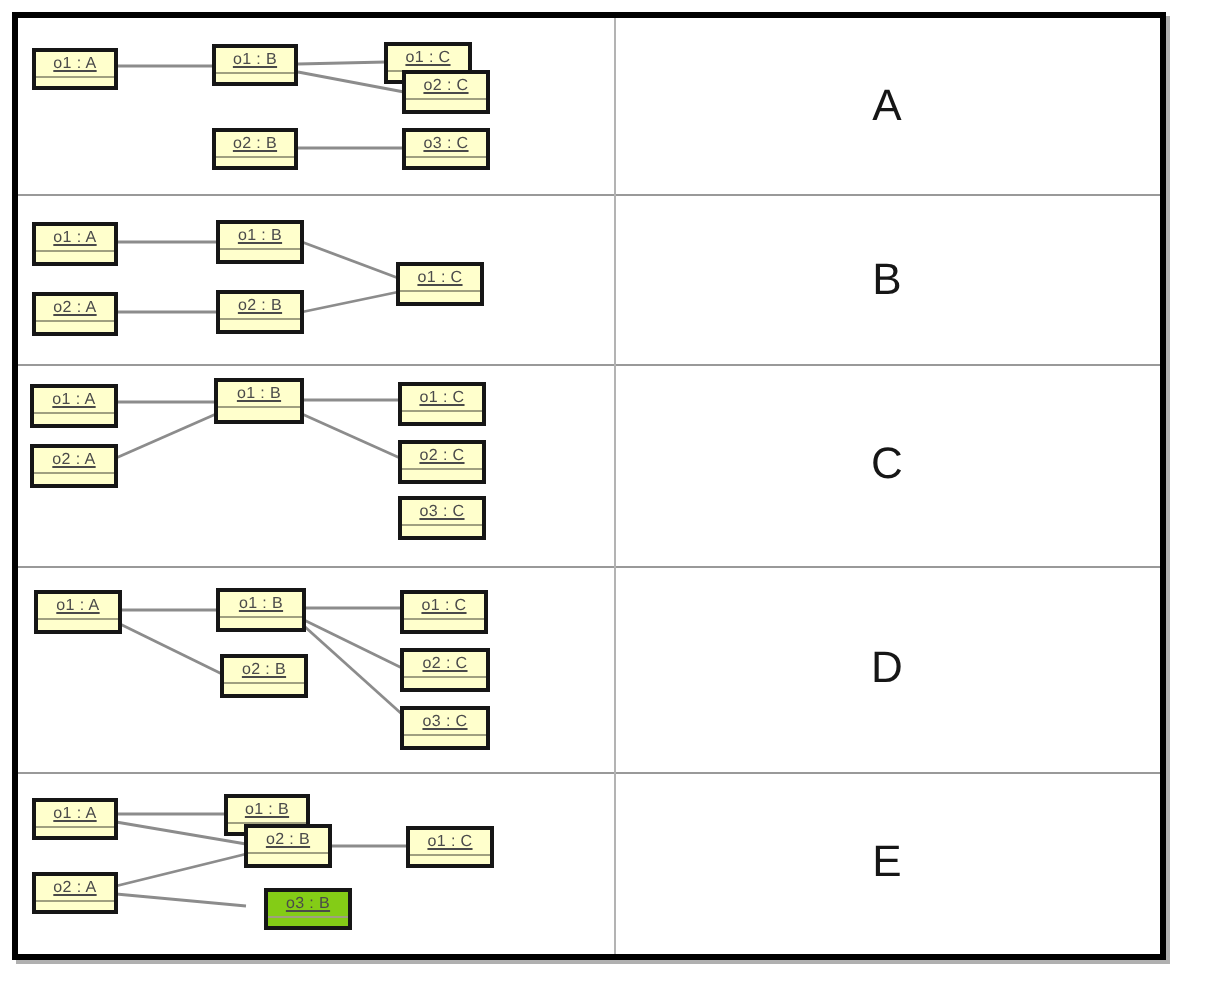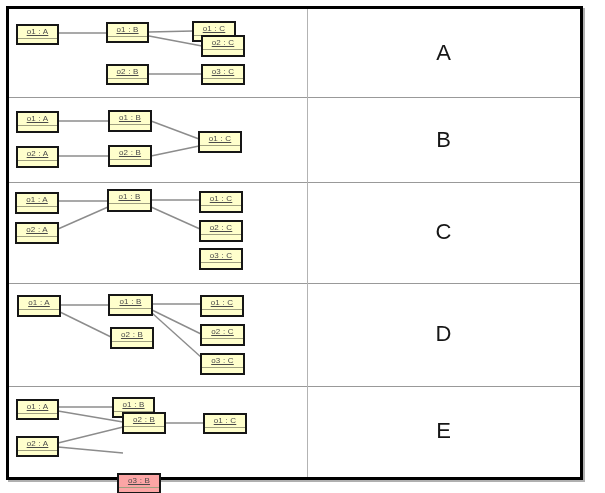--- a/index.html
+++ b/index.html
@@ -160,20 +160,20 @@
     </div>
     <div class="objbox" style="left: 16px; top: 436px; width: 43px; height: 21px; background: rgb(255, 255, 204); border-color: rgb(22, 22, 22);">
       <span class="objname" style="color: rgb(74, 74, 74); border-bottom-color: rgb(160, 160, 128);">o2 : A</span>
     </div>
     <div class="objbox" style="left: 112px; top: 397px; width: 43px; height: 21px; background: rgb(255, 255, 204); border-color: rgb(22, 22, 22);">
       <span class="objname" style="color: rgb(74, 74, 74); border-bottom-color: rgb(160, 160, 128);">o1 : B</span>
     </div>
     <div class="objbox" style="left: 122px; top: 412px; width: 44px; height: 22px; background: rgb(255, 255, 204); border-color: rgb(22, 22, 22);">
       <span class="objname" style="color: rgb(74, 74, 74); border-bottom-color: rgb(160, 160, 128);">o2 : B</span>
     </div>
-    <div class="objbox" style="left: 117px; top: 444px; width: 44px; height: 21px; background: #fca5a5; border-color: rgb(22, 22, 22); margin-top: 29px;">
+    <div class="objbox" style="left: 132px; top: 444px; width: 44px; height: 21px; background: #84cc16; border-color: rgb(22, 22, 22);">
       <span class="objname" style="color: rgb(74, 74, 74); border-bottom-color: rgb(160, 160, 128);">o3 : B</span>
     </div>
     <div class="objbox" style="left: 203px; top: 413px; width: 44px; height: 21px; background: rgb(255, 255, 204); border-color: rgb(22, 22, 22);">
       <span class="objname" style="color: rgb(74, 74, 74); border-bottom-color: rgb(160, 160, 128);">o1 : C</span>
     </div>
     <div class="option-letter" style="left: 307px; width: 273px; top: 417px; height: 28px; line-height: 28px;">E</div>
   </div>
 
 </body></html>

